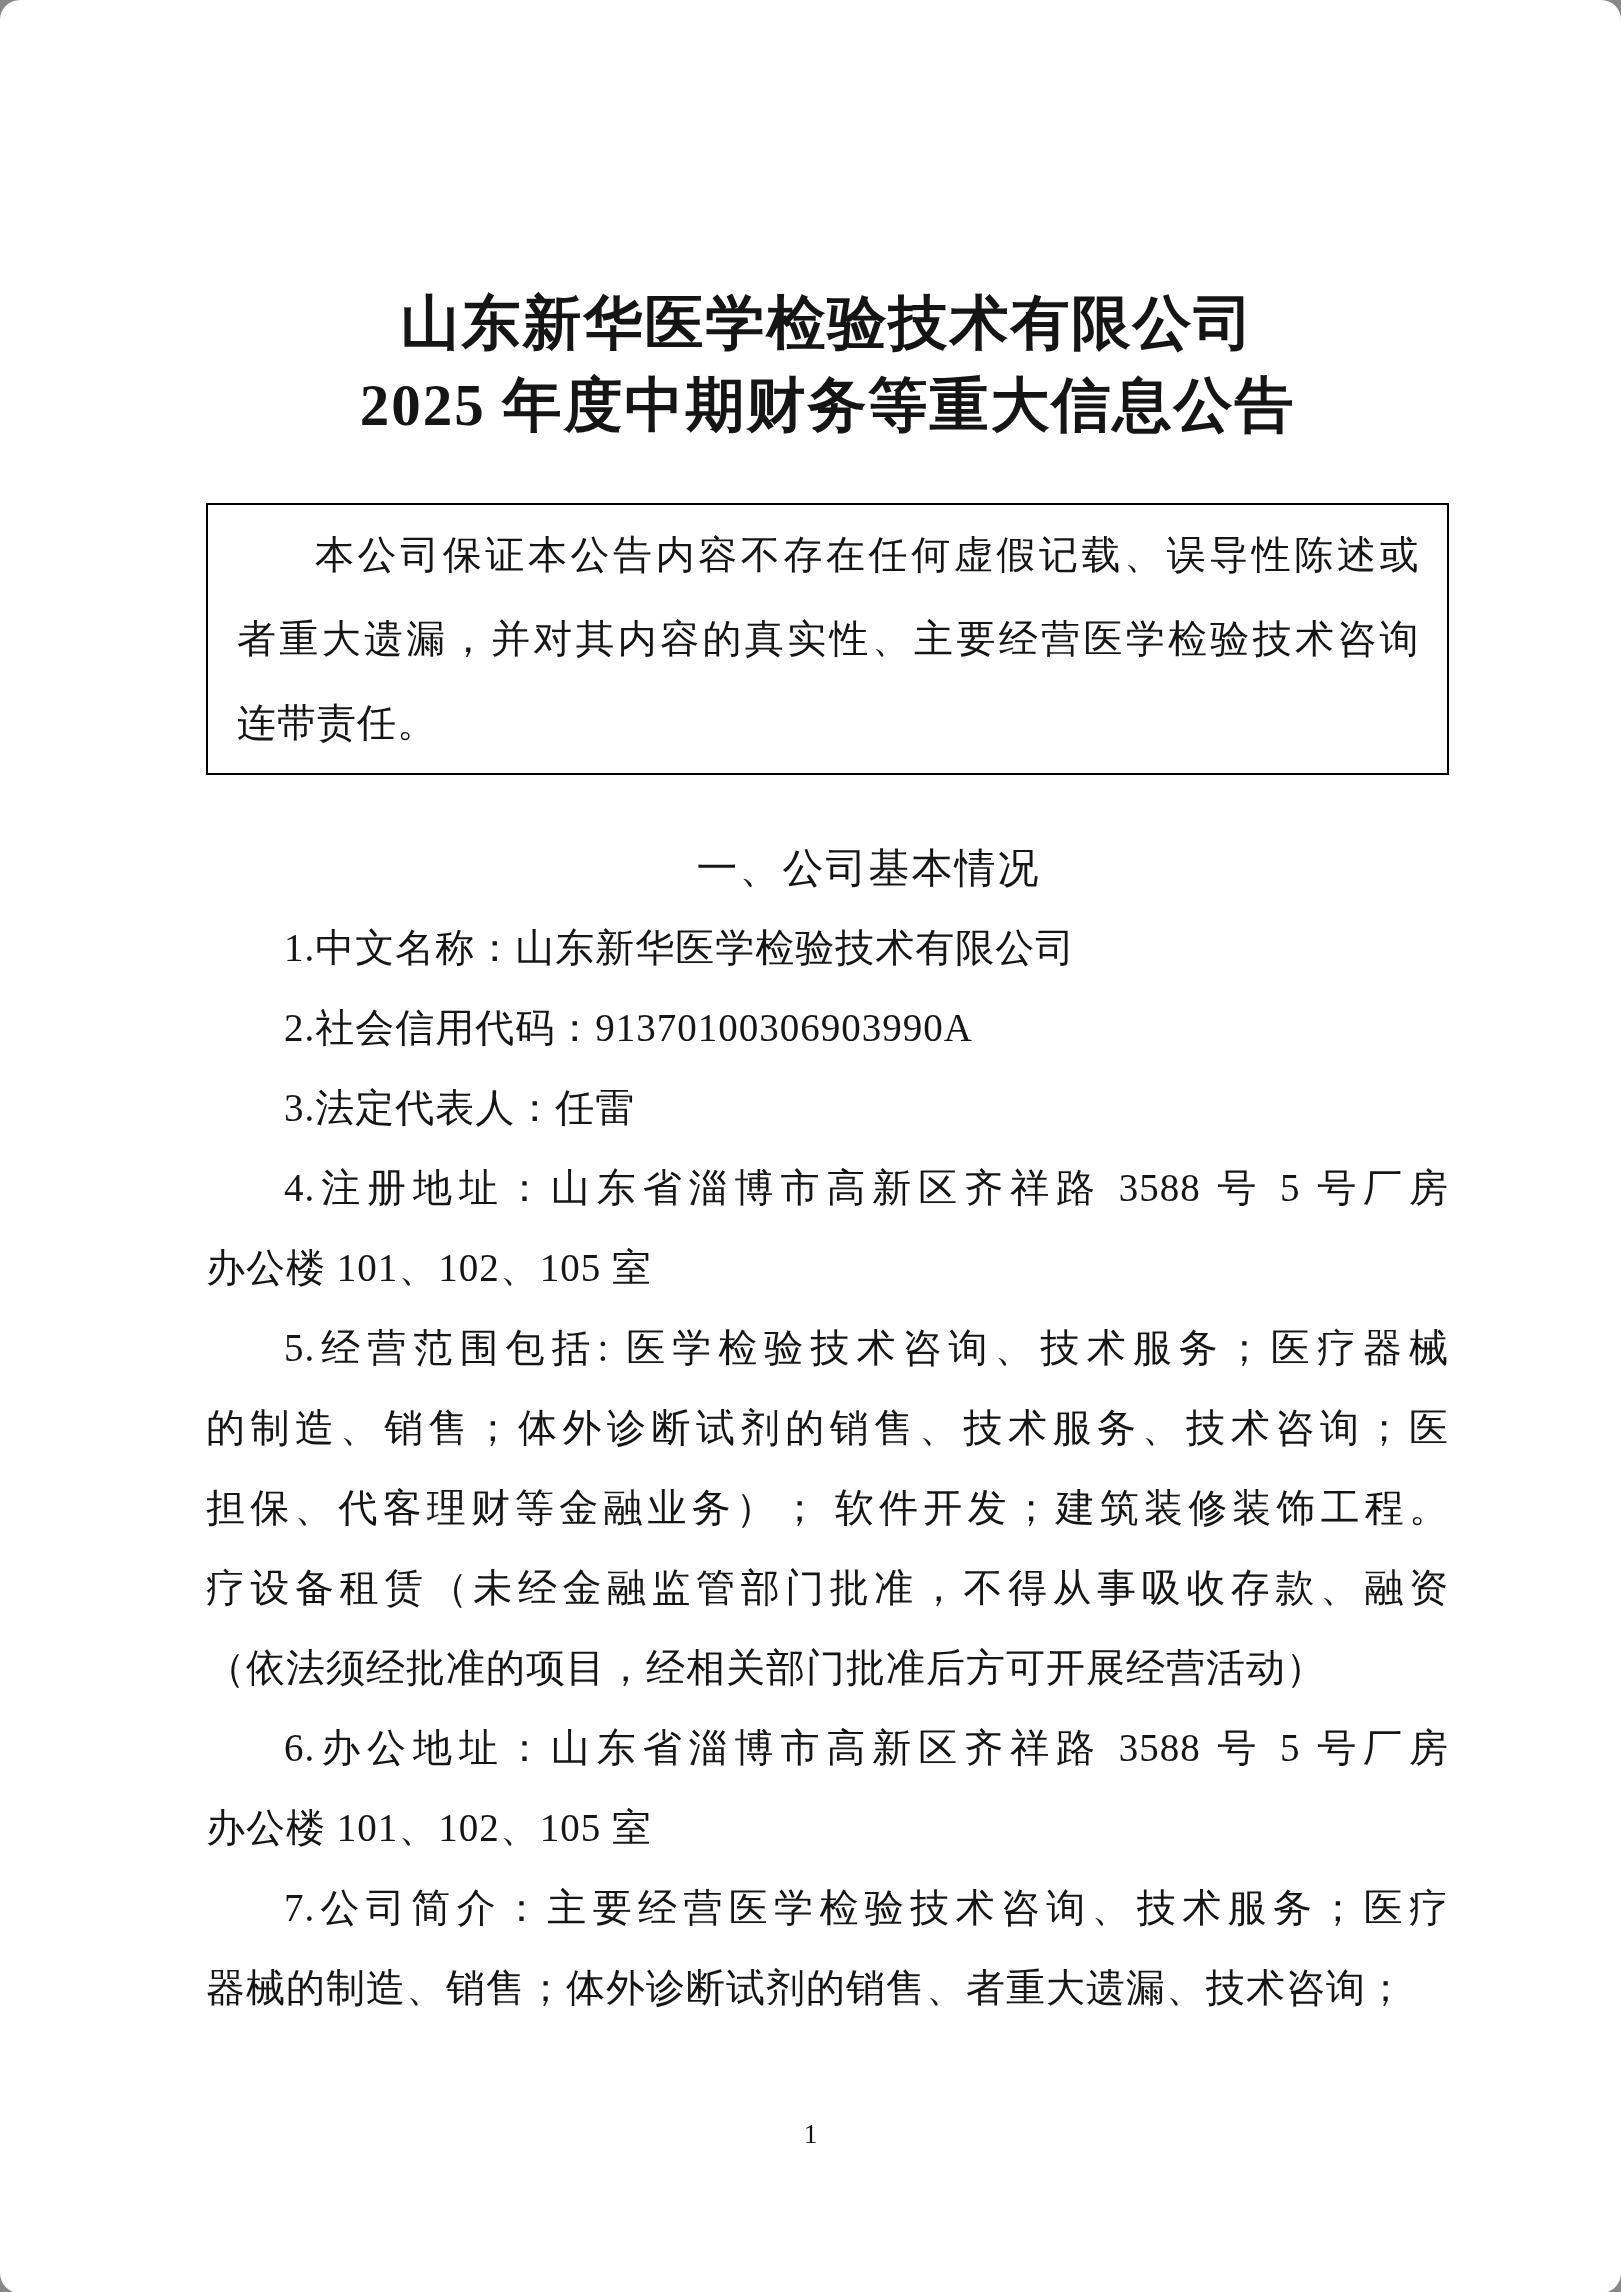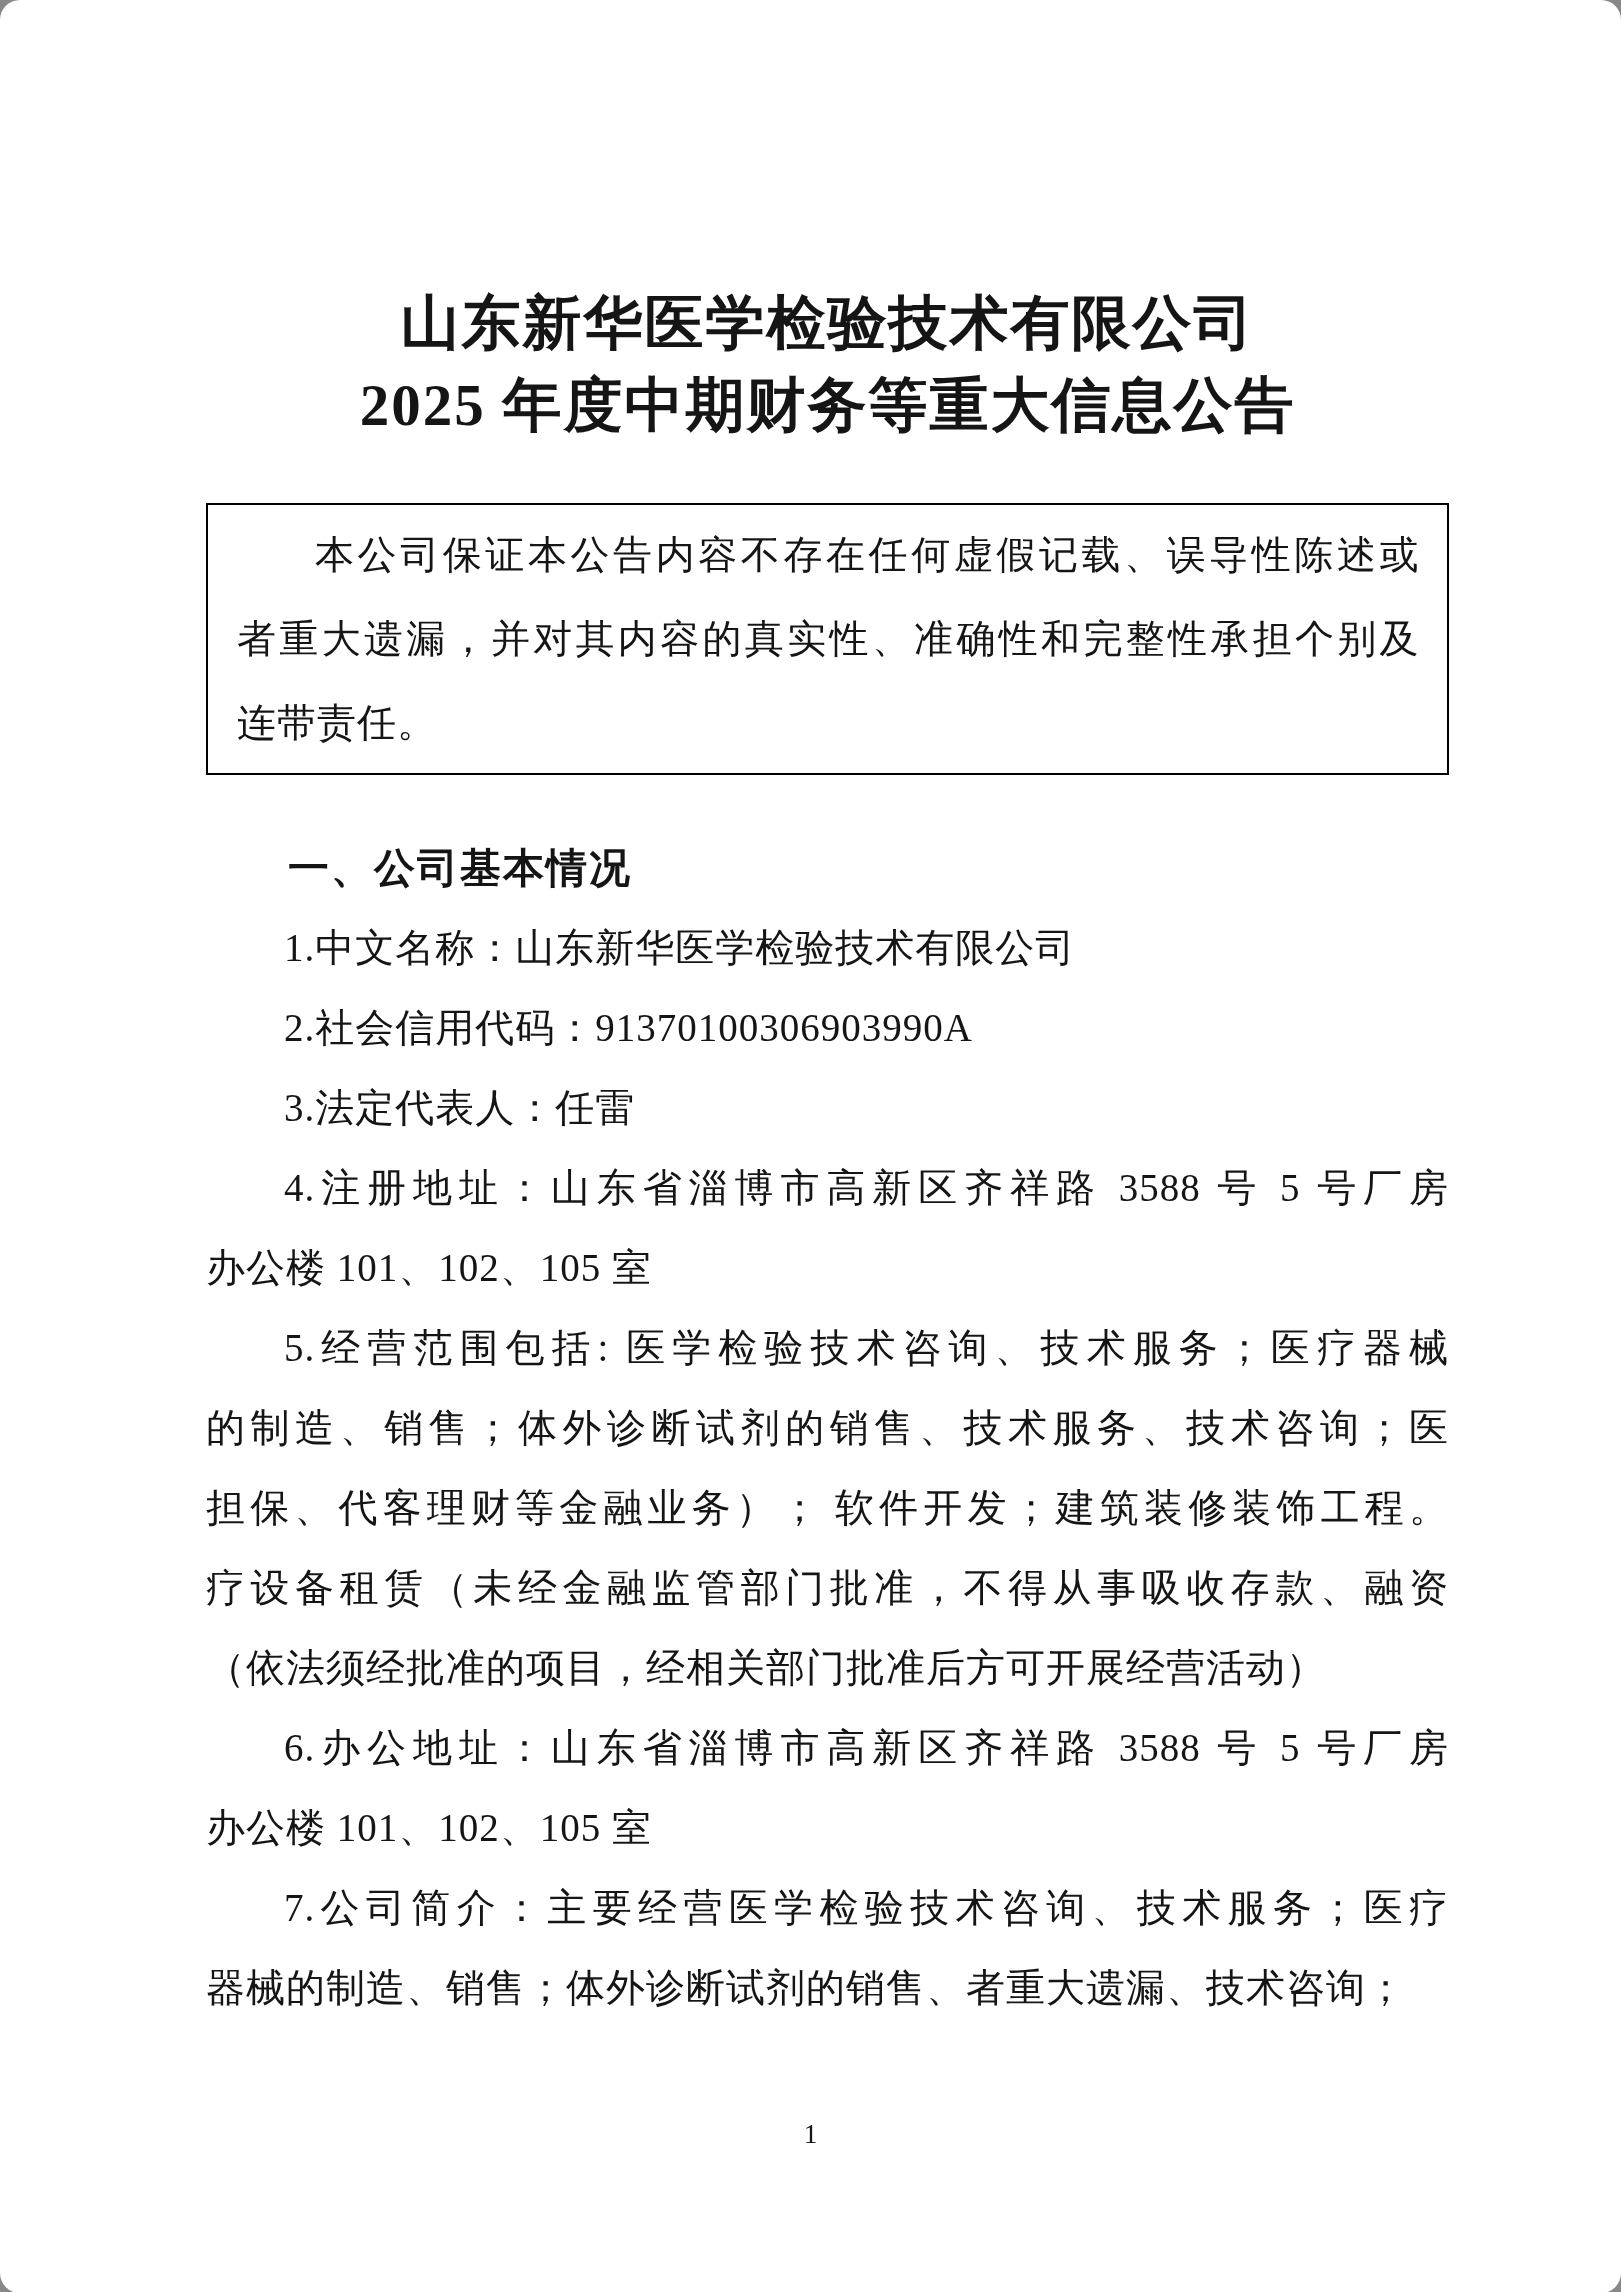--- a/index.html
+++ b/index.html
@@ -49,25 +49,26 @@
     position: absolute;
     top: 828px;
     left: 206px;
     width: 1243px;
     font-size: 39px;
     line-height: 80px;
     letter-spacing: 1px;
   }
   .section-heading {
     font-family: "Liberation Sans", "DejaVu Sans", sans-serif;
-    font-weight: 700;
+    font-weight: 400;
     font-size: 41px;
     line-height: 80px;
     text-indent: 2em;
     letter-spacing: 2px;
+    text-align: center;
   }
   .line {
     text-align: justify;
     text-align-last: justify;
     text-justify: inter-character;
   }
   .line.first { text-indent: 2em; }
   .line.para-end { text-align-last: left; }
   
   .page-number {
@@ -88,21 +89,21 @@
 
   <div class="doc-title">
 
   <div>山东新华医学检验技术有限公司</div>
       <div>2025 年度中期财务等重大信息公告</div>
     </div>
 
   <div class="disclaimer-box">
 
   <div class="line first">本公司保证本公告内容不存在任何虚假记载、误导性陈述或</div>
-      <div class="line">者重大遗漏，并对其内容的真实性、准确性和完整性承担个别及</div>
+      <div class="line">者重大遗漏，并对其内容的真实性、主要经营医学检验技术咨询</div>
       <div class="line para-end">连带责任。</div>
     </div>
 
   <div class="body-block">
     <div class="section-heading">一、公司基本情况</div>
     <div>
 
     <div>
           <div class="line first para-end">1.中文名称：山东新华医学检验技术有限公司</div>
         </div>

